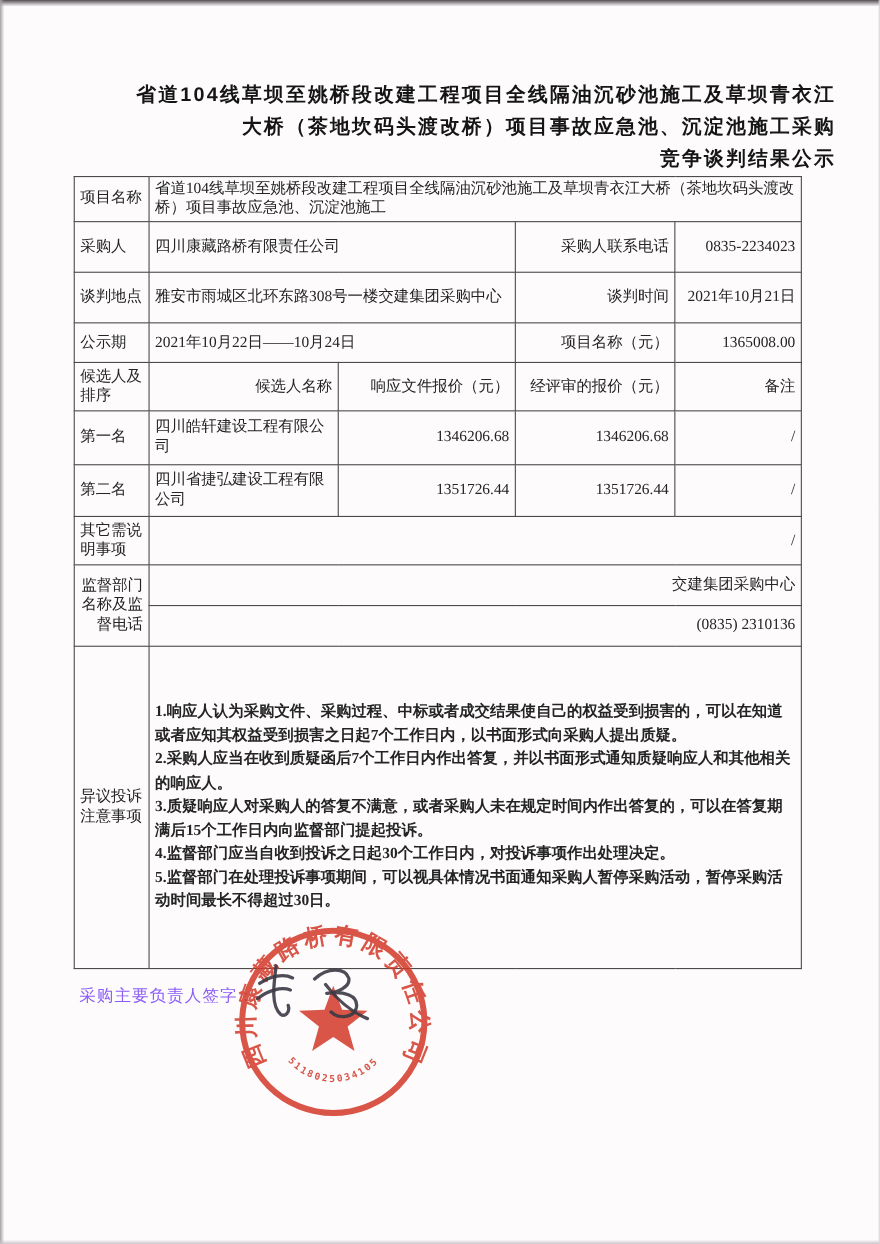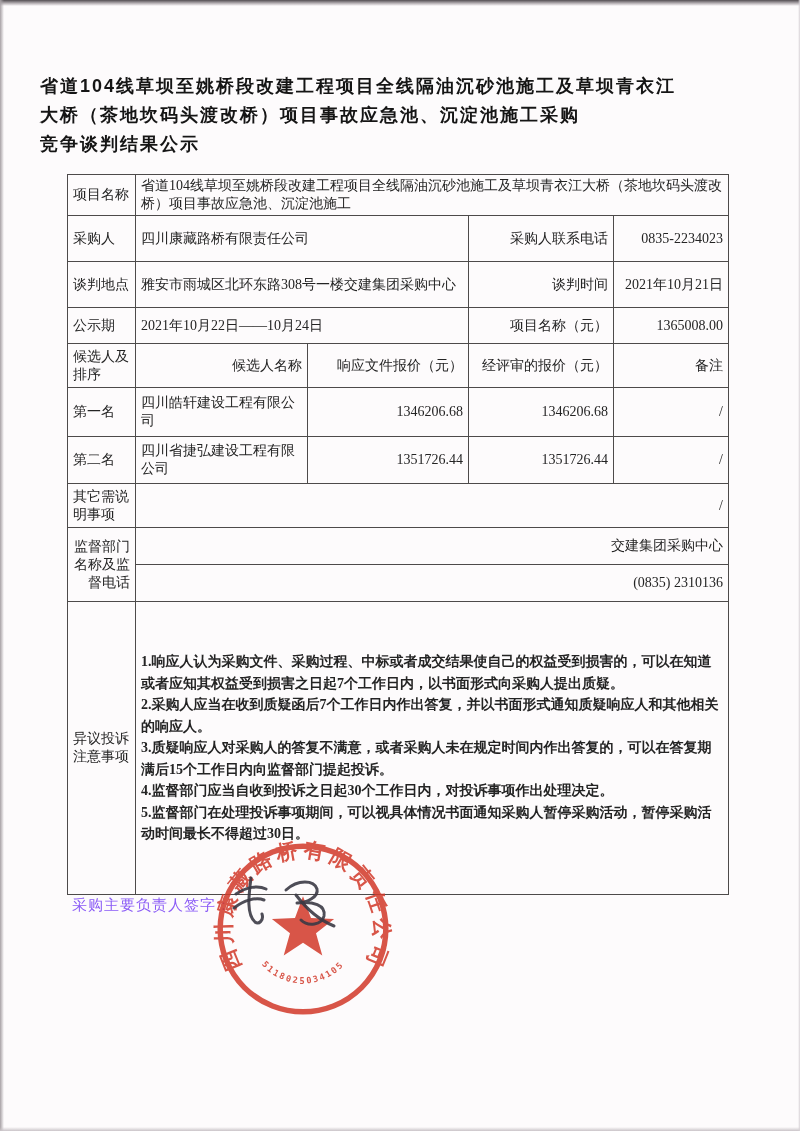--- a/index.html
+++ b/index.html
@@ -12,28 +12,28 @@
   .edge-top   { position:absolute; top:0; left:0; width:100%; height:6px;
                 background:linear-gradient(to bottom,#534e52,#b7b1b5 55%,rgba(255,255,255,0)); }
   .edge-left  { position:absolute; top:0; left:0; width:4px; height:100%;
                 background:linear-gradient(to right,#a7a1a5,rgba(255,255,255,0)); }
   .edge-bottom{ position:absolute; bottom:0; left:0; width:100%; height:4px;
                 background:linear-gradient(to top,#cac4c8,rgba(255,255,255,0)); }
   .edge-right { position:absolute; top:0; right:0; width:2px; height:100%;
                 background:linear-gradient(to left,#d8d3d7,rgba(255,255,255,0)); }
 
   .title {
-    position:absolute; top:72px; left:40px; width:720px; text-align:left;
+    position:absolute; top:72px; left:40px; width:720px; text-align:right;
     font-family:"Liberation Sans","DejaVu Sans",sans-serif; font-weight:bold;
     font-size:18px; line-height:29px; letter-spacing:2px; color:#151515;
   }
   .title span { display:block; }
 
   table.main {
-    position:absolute; top:174px; left:67px; width:661px;
+    position:absolute; top:160px; left:67px; width:661px;
     border-collapse:collapse; table-layout:fixed;
   }
   table.main td {
     border:1.6px solid #4d4a4a; padding:2px 5px;
     font-size:14px; line-height:18px; vertical-align:middle; color:#242424;
     overflow:hidden;
   }
   td.c { text-align:right; }
   td.l { text-align:left; }
   td.sm { font-size:13.5px; line-height:16.5px; padding:2px 4px;margin-top:20px; }

